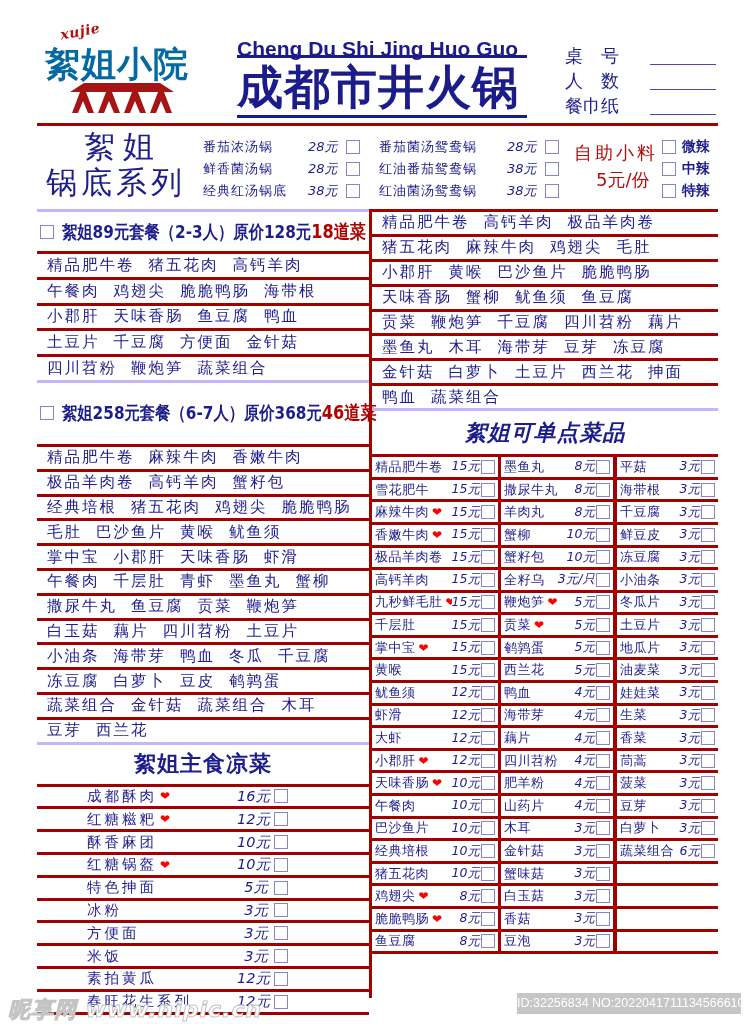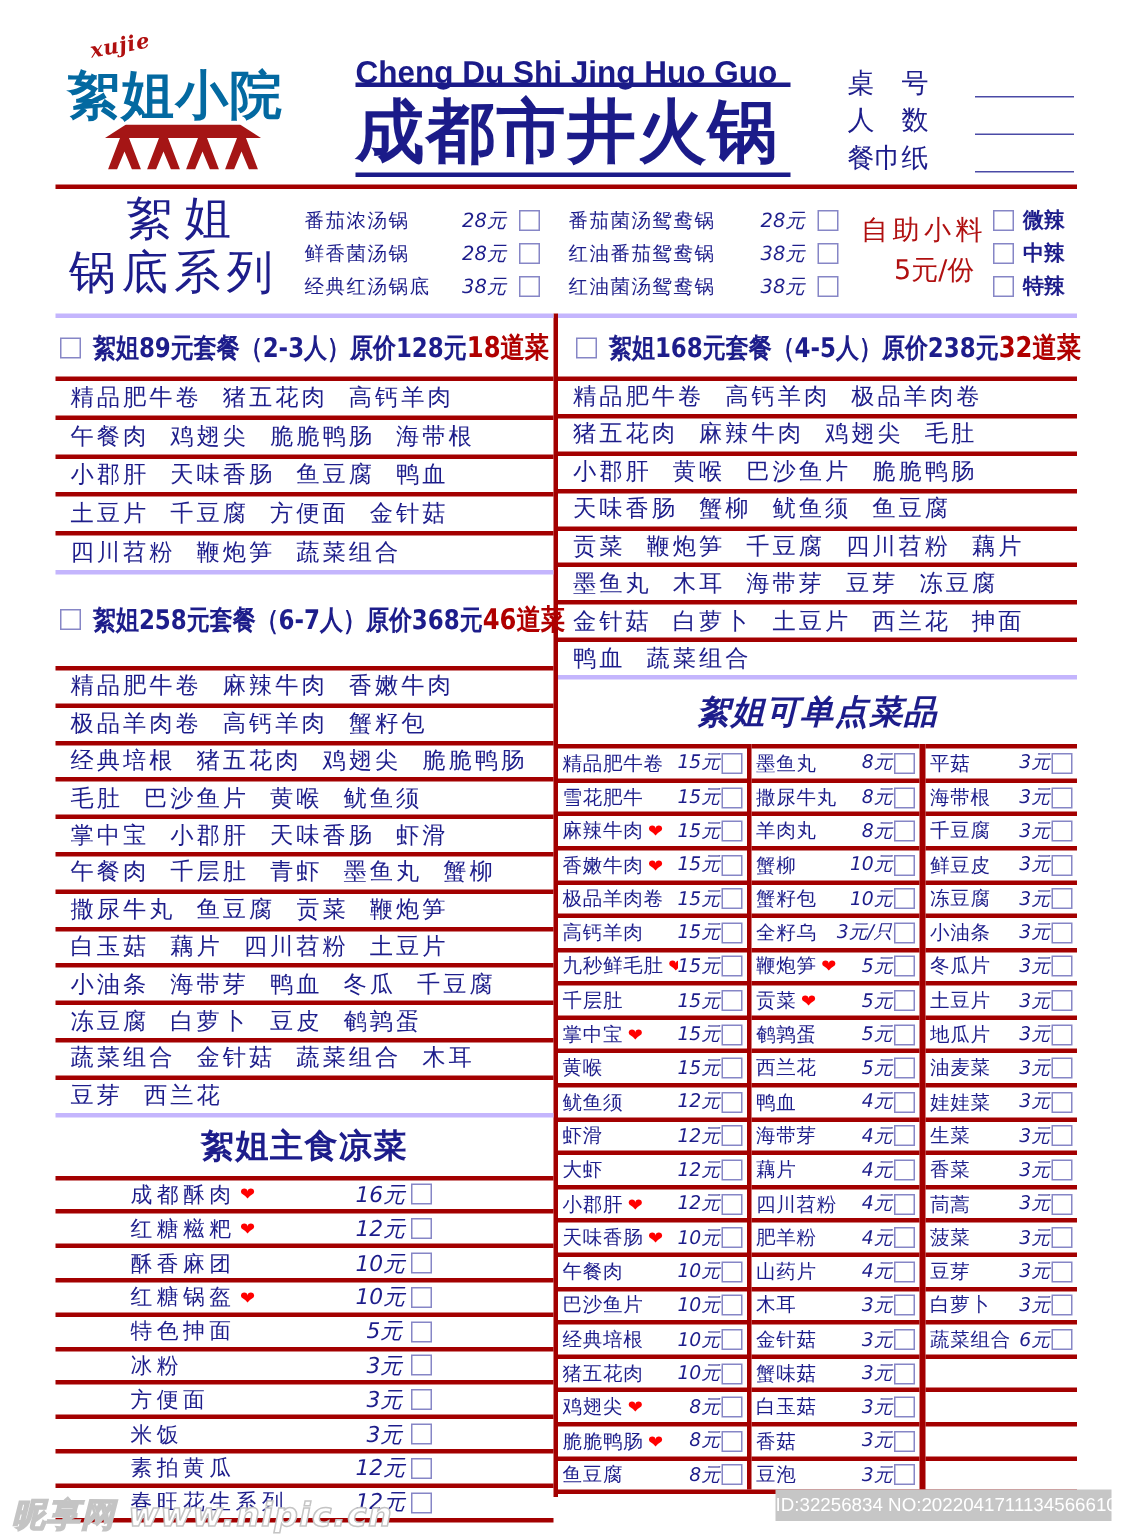--- a/index.html
+++ b/index.html
@@ -370,27 +370,20 @@
           </span>
           <span class="staple-price">12元</span>
           <span class="cb"></span>
         </div>
       </div>
   </div>
 </div>
 
 <div id="right-col" class="abs">
   <div id="set-1">
-      <div class="block-head set-head">
-        <span class="cb"></span>
-        <span class="set-head-text">
-          <span class="set-title">絮姐168元套餐（4-5人）原价238元</span>
-          <span class="set-count">32道菜</span>
-        </span>
-      </div>
       <div class="set-row">
         <span class="dish">精品肥牛卷</span>
         <span class="dish">高钙羊肉</span>
         <span class="dish">极品羊肉卷</span>
       </div>
       <div class="set-row">
         <span class="dish">猪五花肉</span>
         <span class="dish">麻辣牛肉</span>
         <span class="dish">鸡翅尖</span>
         <span class="dish">毛肚</span>

